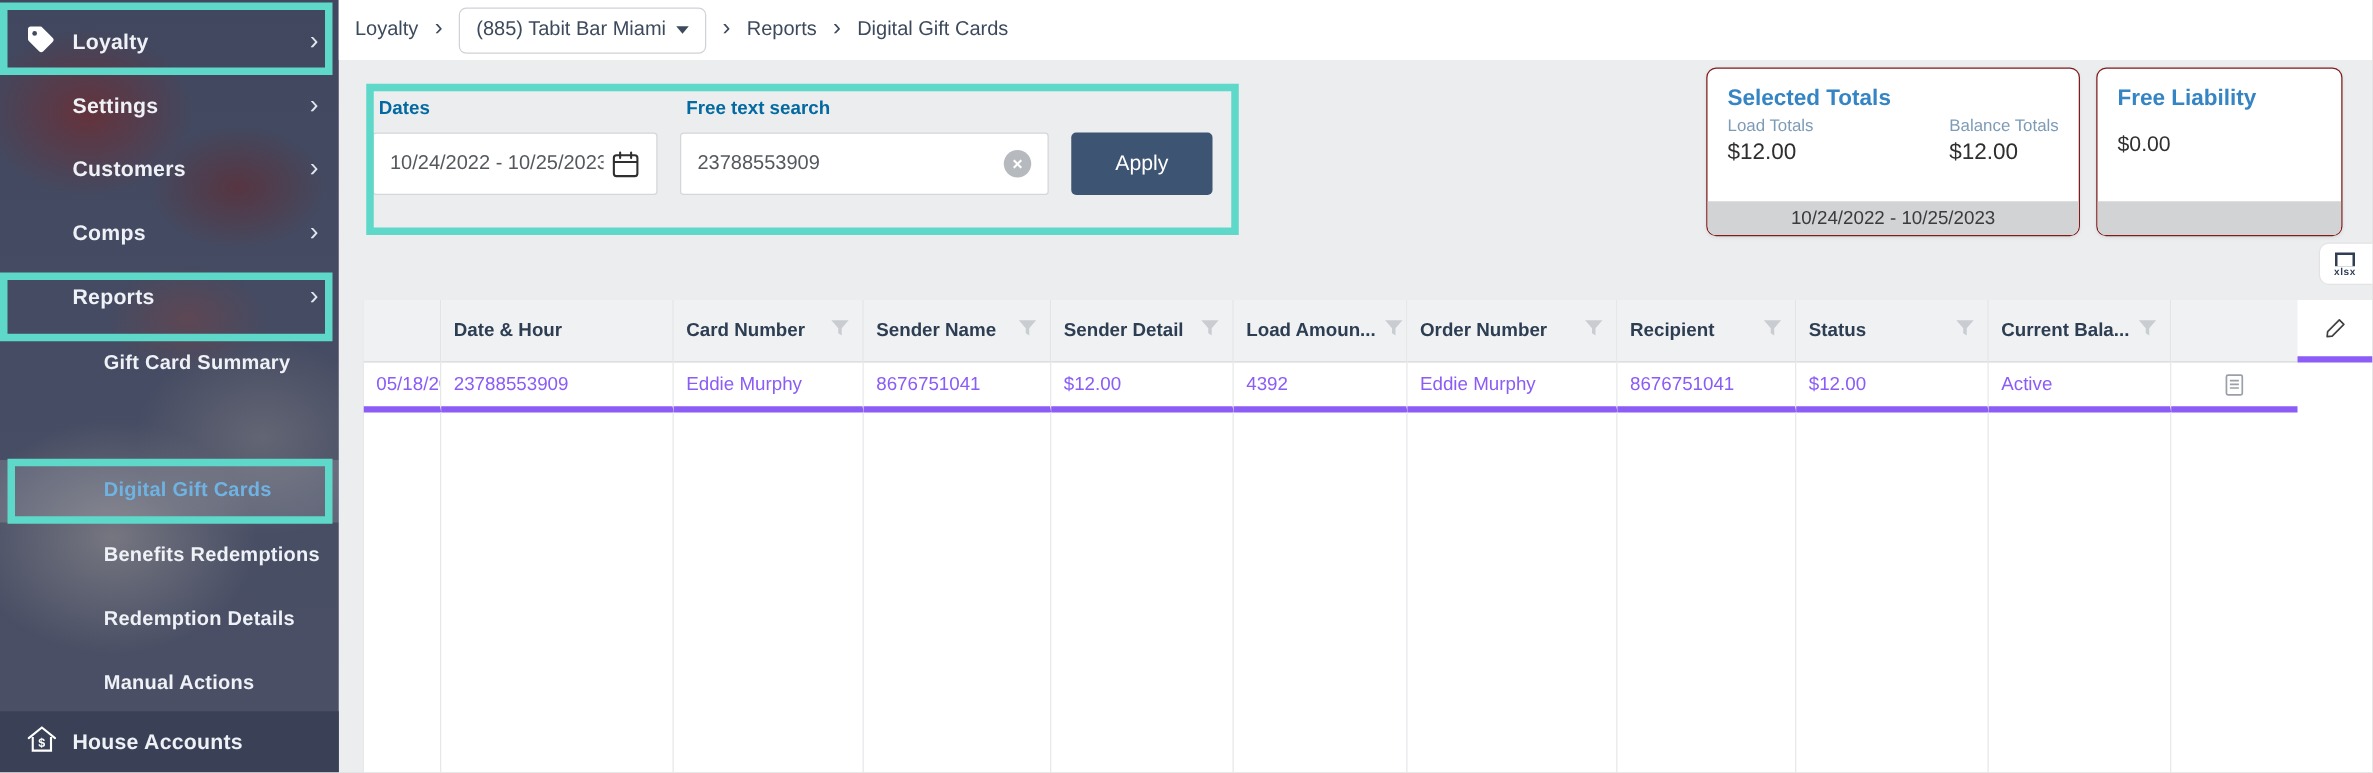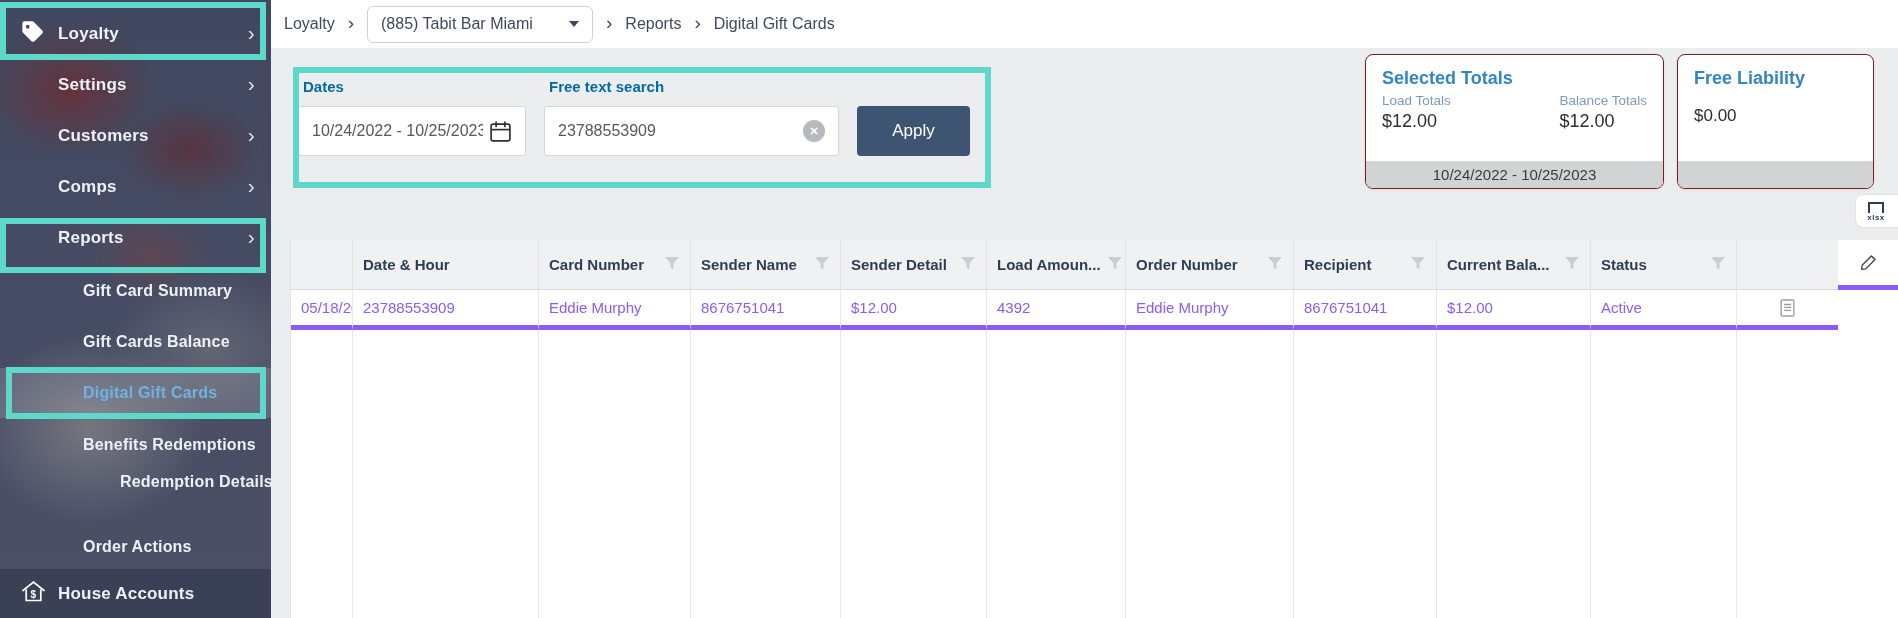--- a/index.html
+++ b/index.html
@@ -43,21 +43,21 @@
   
   .topbar {
     position:absolute; left:271px; top:0; width:1627px; height:48px;
     background:#ffffff; display:flex; align-items:center; padding-left:13px;
     color:#3d4a5c; font-size:16px;
   }
   .crumb { white-space:nowrap; }
   .crumb.link { cursor:pointer; }
   .bc-sep { margin:0 13px; font-size:19px; color:#3d4a5c; transform:translateY(-1px); }
   .venue-dd {
-    width:226px; height:37px; border:1px solid #cfd2d6; border-radius:6px;
+    width:198px; height:37px; border:1px solid #cfd2d6; border-radius:6px;
     display:flex; align-items:center; justify-content:space-between;
     padding:0 13px; cursor:pointer; background:#fff;
   }
   .caret-down {
     width:0; height:0; border-left:5px solid transparent; border-right:5px solid transparent;
     border-top:6px solid #3d4a5c;
   }
 
   
   .f-label { position:absolute; font-size:15px; font-weight:700; color:#0369a1; z-index:2; }
@@ -161,34 +161,31 @@
       <span class="label">Comps</span>
       <span class="chev">›</span>
     </div>
     <div class="side-item" style="top:212px;">
       <span class="label">Reports</span>
       <span class="chev">›</span>
     </div>
     <div class="side-item sub" style="top:265px;">
       <span class="label">Gift Card Summary</span>
     </div>
-    <div class="side-item sub" style="top:316px;">
-      <span class="label">Gift Cards Balance</span>
-    </div>
     <div class="side-item sub active-sub" style="top:368px; height:50px;">
       <span class="label">Digital Gift Cards</span>
     </div>
     <div class="side-item sub" style="top:419px;">
       <span class="label">Benefits Redemptions</span>
     </div>
-    <div class="side-item sub" style="top:456px;margin-left:37px;">
+    <div class="side-item sub" style="top:470px;">
       <span class="label">Redemption Details</span>
     </div>
     <div class="side-item sub" style="top:521px;">
-      <span class="label">Order Actions</span>
+      <span class="label">Manual Actions</span>
     </div>
     <div class="side-item house" style="top:569px;">
       <span class="item-icon">
         <svg width="27" height="25" viewBox="0 0 27 25">
             <path d="M3 11.5 L13.5 3 L24 11.5" fill="none" stroke="#fff" stroke-width="1.7" stroke-linecap="round"></path>
             <path d="M6.2 10.5 V21.5 H20.8 V10.5" fill="none" stroke="#fff" stroke-width="1.7"></path>
             <text x="13.5" y="18.5" text-anchor="middle" font-size="10" font-weight="bold" fill="#fff" font-family="Liberation Sans, sans-serif">$</text>
           </svg>
       </span>
       <span class="label">House Accounts</span>
@@ -292,27 +289,27 @@
             <path d="M1 1h13l-5.2 6v5.6l-2.6-1.8V7z" fill="#c9ccd1"></path>
           </svg></span>
     </div>
     <div class="th">
       <span>Recipient</span>
       <span class="funnel"><svg width="16" height="15" viewBox="0 0 15 14">
             <path d="M1 1h13l-5.2 6v5.6l-2.6-1.8V7z" fill="#c9ccd1"></path>
           </svg></span>
     </div>
     <div class="th">
+      <span>Status</span>
+      <span class="funnel"><svg width="16" height="15" viewBox="0 0 15 14">
+            <path d="M1 1h13l-5.2 6v5.6l-2.6-1.8V7z" fill="#c9ccd1"></path>
+          </svg></span>
+    </div>
+    <div class="th">
       <span>Current Bala...</span>
-      <span class="funnel"><svg width="16" height="15" viewBox="0 0 15 14">
-            <path d="M1 1h13l-5.2 6v5.6l-2.6-1.8V7z" fill="#c9ccd1"></path>
-          </svg></span>
-    </div>
-    <div class="th">
-      <span>Status</span>
       <span class="funnel"><svg width="16" height="15" viewBox="0 0 15 14">
             <path d="M1 1h13l-5.2 6v5.6l-2.6-1.8V7z" fill="#c9ccd1"></path>
           </svg></span>
     </div>
     <div class="th last-col"></div>
 
     <div class="td center">
       <svg width="17" height="17" viewBox="0 0 16 16">
           <path d="M10.8 1.8l3.4 3.4L5.4 14 1.6 14.4 2 10.6z" fill="none" stroke="#3f3f3f" stroke-width="1.25" stroke-linejoin="round"></path>
         </svg>

